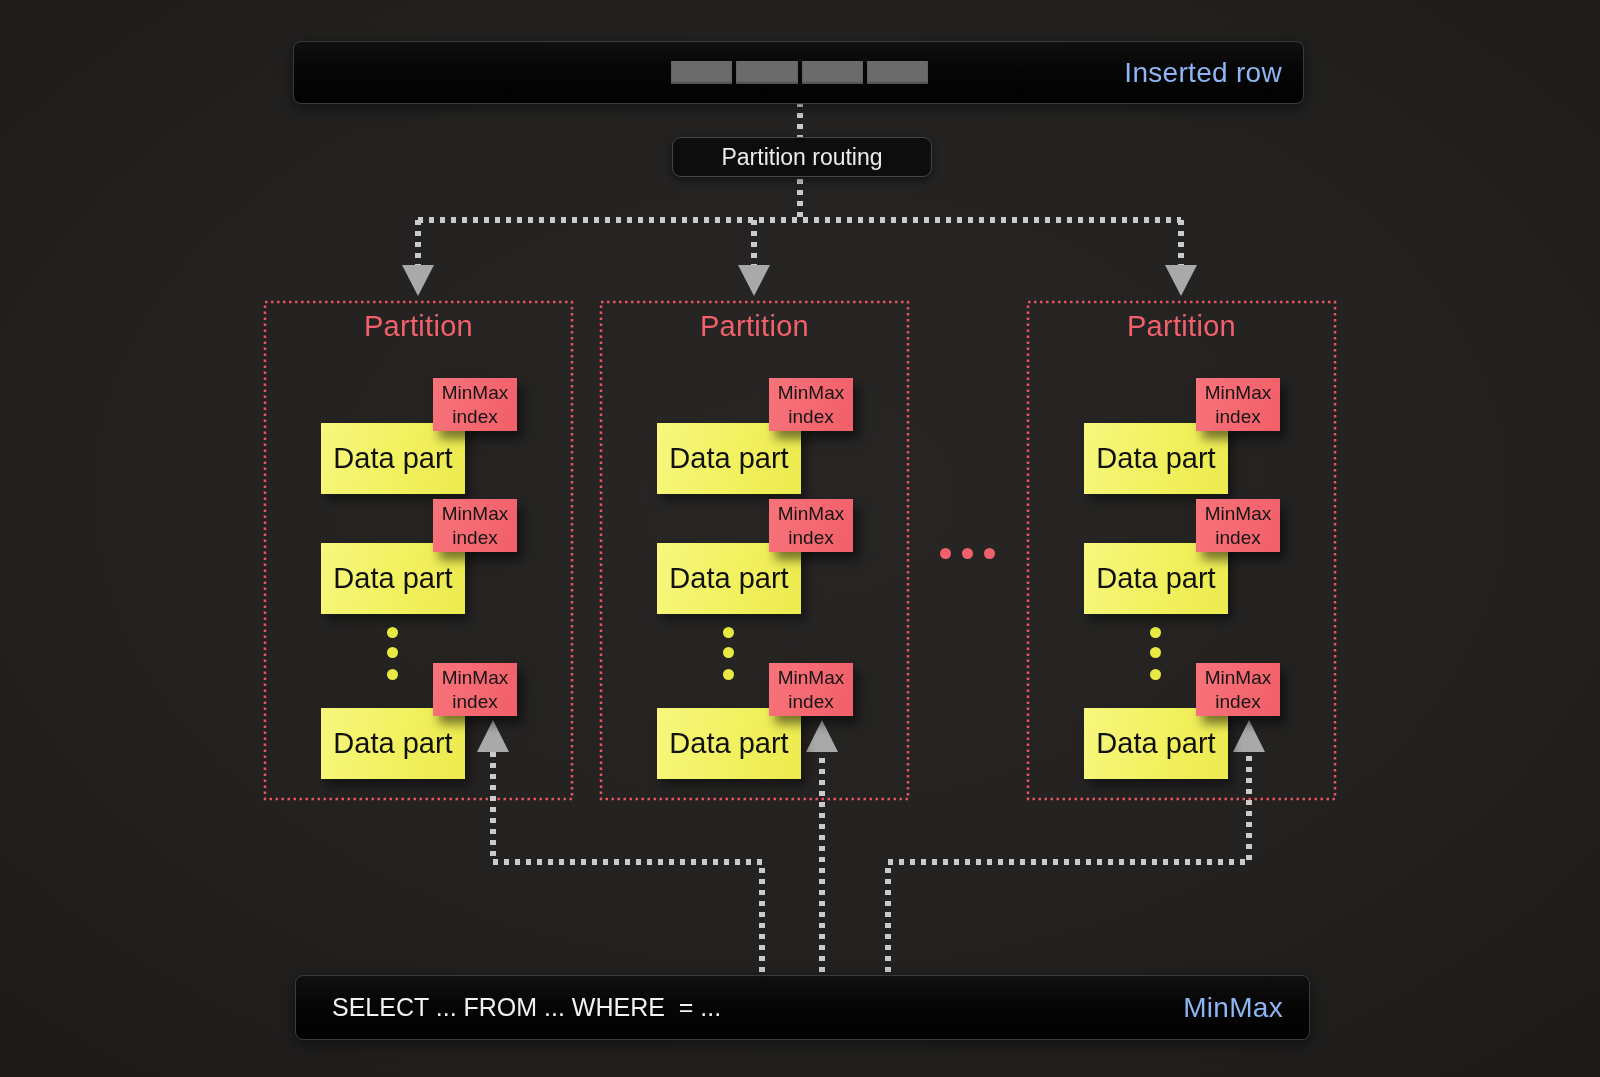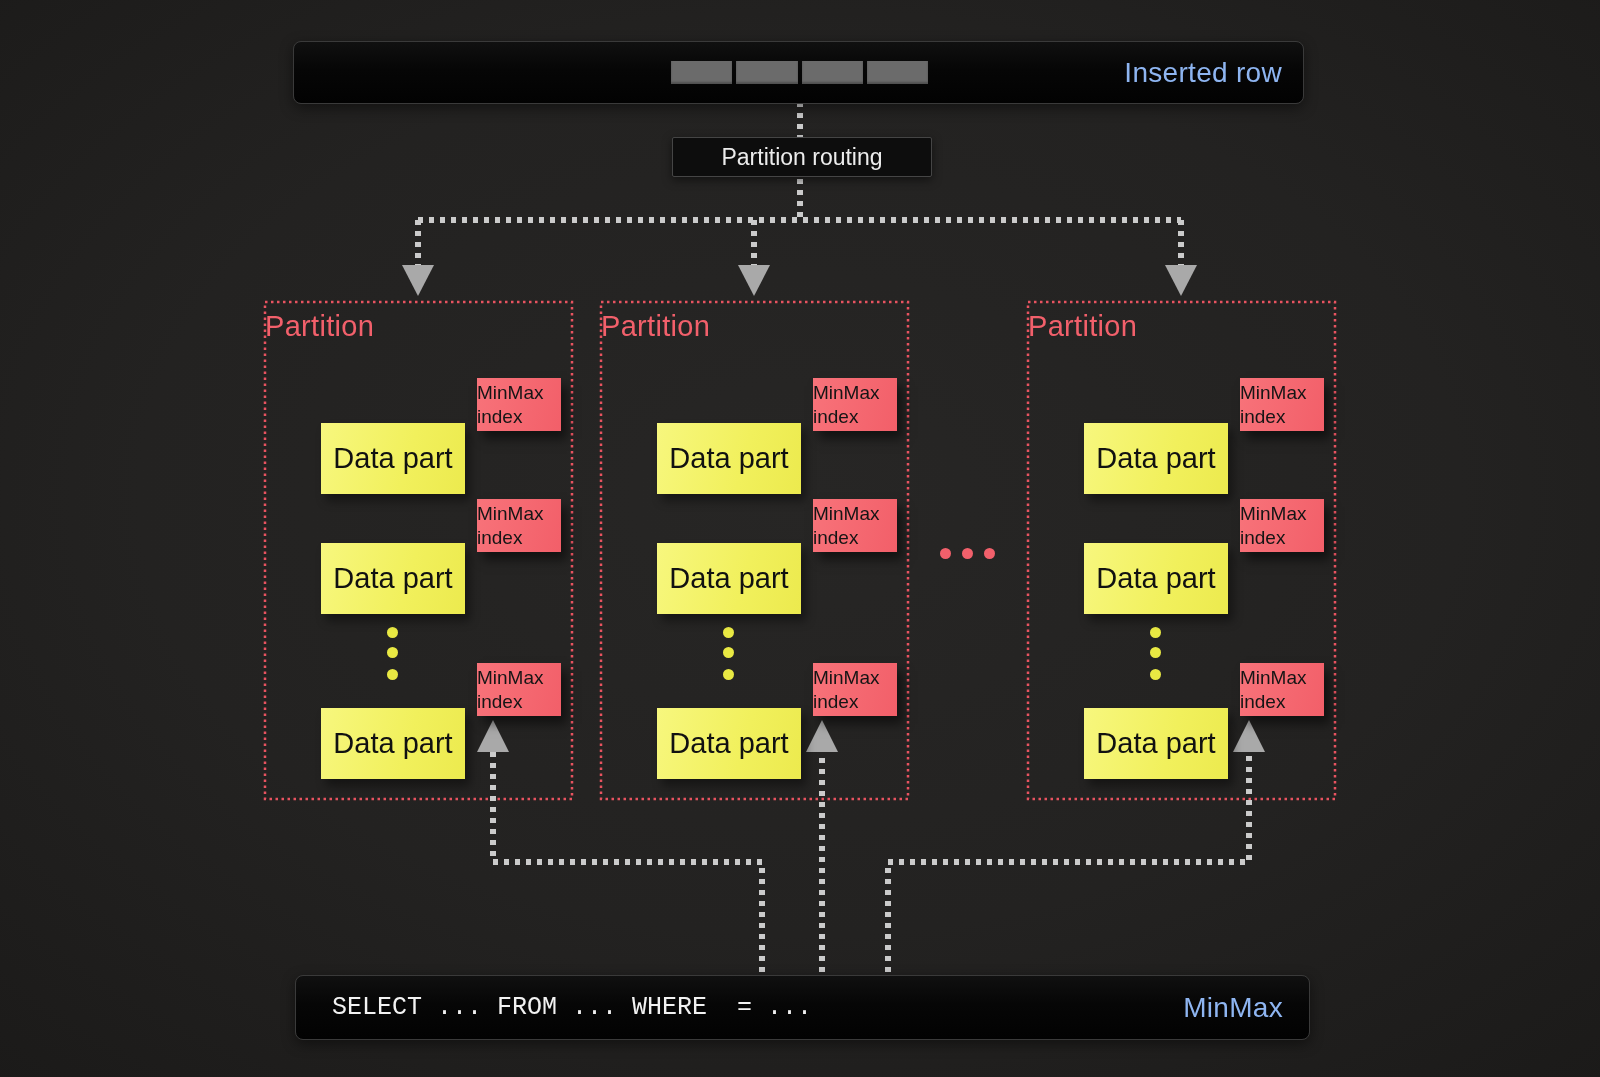--- a/index.html
+++ b/index.html
@@ -27,65 +27,64 @@
   }
   #inserted-caption{right:21px;}
   #query-caption{right:26px;}
 
   
   #segments{position:absolute;left:377px;top:19px;width:257px;height:23px;display:flex;gap:4px;}
   .segment{flex:1;background:var(--segment);box-shadow:inset 0 -2px 2px rgba(0,0,0,0.25);}
 
   
   .mini-label{
-    position:absolute;z-index:3;border-radius:2px;background:#0d0d0d;
+    position:absolute;z-index:3;border-radius:9px;background:#0d0d0d;
     border:1.5px solid #454545;box-shadow:0 3px 10px rgba(0,0,0,0.5);
     display:flex;align-items:center;justify-content:center;
     color:#ececec;font-size:23px;
   }
   #routing-label{left:672px;top:137px;width:258px;height:38px;}
   #pruning-label{left:693px;top:896px;width:259px;height:38px;}
 
   
   .partition{position:absolute;top:302px;width:307px;height:497px;z-index:2;}
   #partition-1{left:265px;}
   #partition-2{left:601px;}
   #partition-3{left:1028px;}
   .partition-title{
-    position:absolute;top:8px;left:0;width:100%;
+    position:absolute;top:8px;left:0;width:100%;text-align:center;
     font-size:29px;font-weight:500;color:var(--salmon);letter-spacing:0.3px;
   }
   .data-part{
     position:absolute;left:56px;width:144px;height:71px;z-index:2;
     background:linear-gradient(105deg,#f7f77e 0%,#f1f05c 60%,#ecea4e 100%);
     display:flex;align-items:center;justify-content:center;
     font-size:29px;color:#111;box-shadow:5px 7px 9px rgba(0,0,0,0.40);margin-top:10px;
   }
   .dp-0{top:111px;} .dp-1{top:231px;} .dp-2{top:396px;}
   .minmax{
     position:absolute;left:168px;width:84px;height:53px;z-index:3;
     background:linear-gradient(105deg,#f8737a 0%,#f25f69 100%);
-    display:flex;align-items:center;justify-content:center;text-align:left;
+    display:flex;align-items:center;justify-content:center;text-align:center;
     font-size:19px;line-height:24px;color:#151515;
     box-shadow:6px 8px 10px rgba(0,0,0,0.5);
-    margin-left:44px;
   }
   .mm-0{top:76px;} .mm-1{top:197px;} .mm-2{top:361px;}
 
   .part-dot{position:absolute;left:122px;width:11px;height:11px;border-radius:50%;background:#e9e943;}
   .pd-0{top:325px;} .pd-1{top:345px;} .pd-2{top:367px;}
 
   
   .red-dot{position:absolute;top:548px;width:11px;height:11px;border-radius:50%;background:var(--salmon);z-index:2;}
   #rd-0{left:940px;} #rd-1{left:962px;} #rd-2{left:984px;}
 
   
   #query-code{
     position:absolute;left:36px;top:0;height:100%;display:flex;align-items:center;
-    font-family:Liberation Mono, monospace;font-size:25px;color:#f2f2f2;white-space:pre;
+    font-family:Liberation Sans, sans-serif;font-size:25px;color:#f2f2f2;white-space:pre;
   }
   .code-key{color:var(--salmon);}
 </style>
 </head>
 <body>
 
 <div id="stage">
 
   <svg id="connectors" width="1600" height="1077" viewBox="0 0 1600 1077">
 

